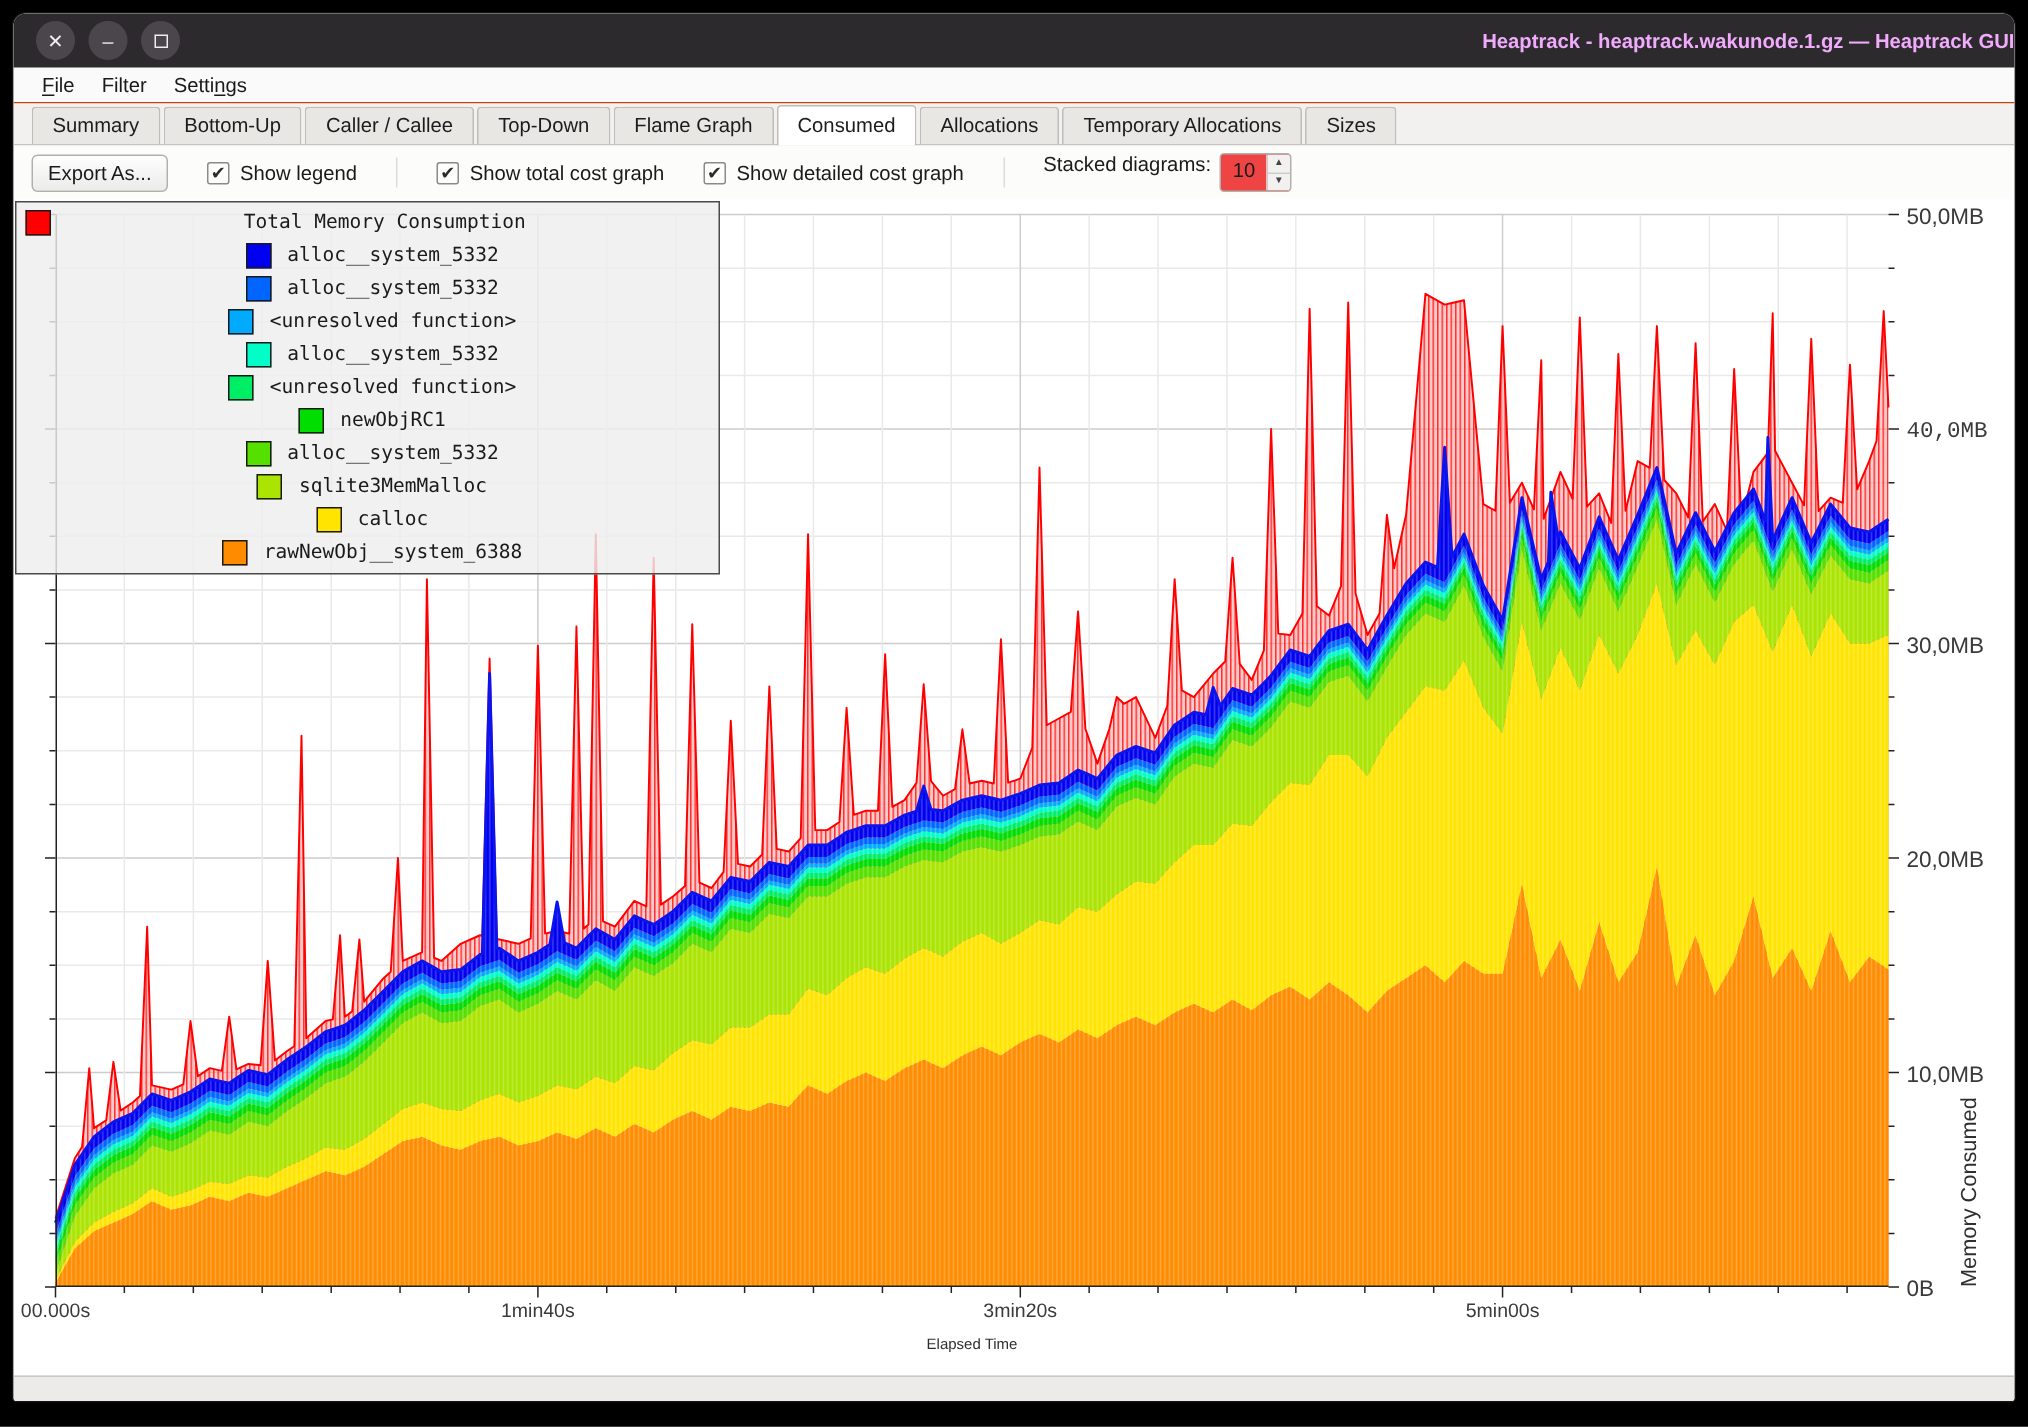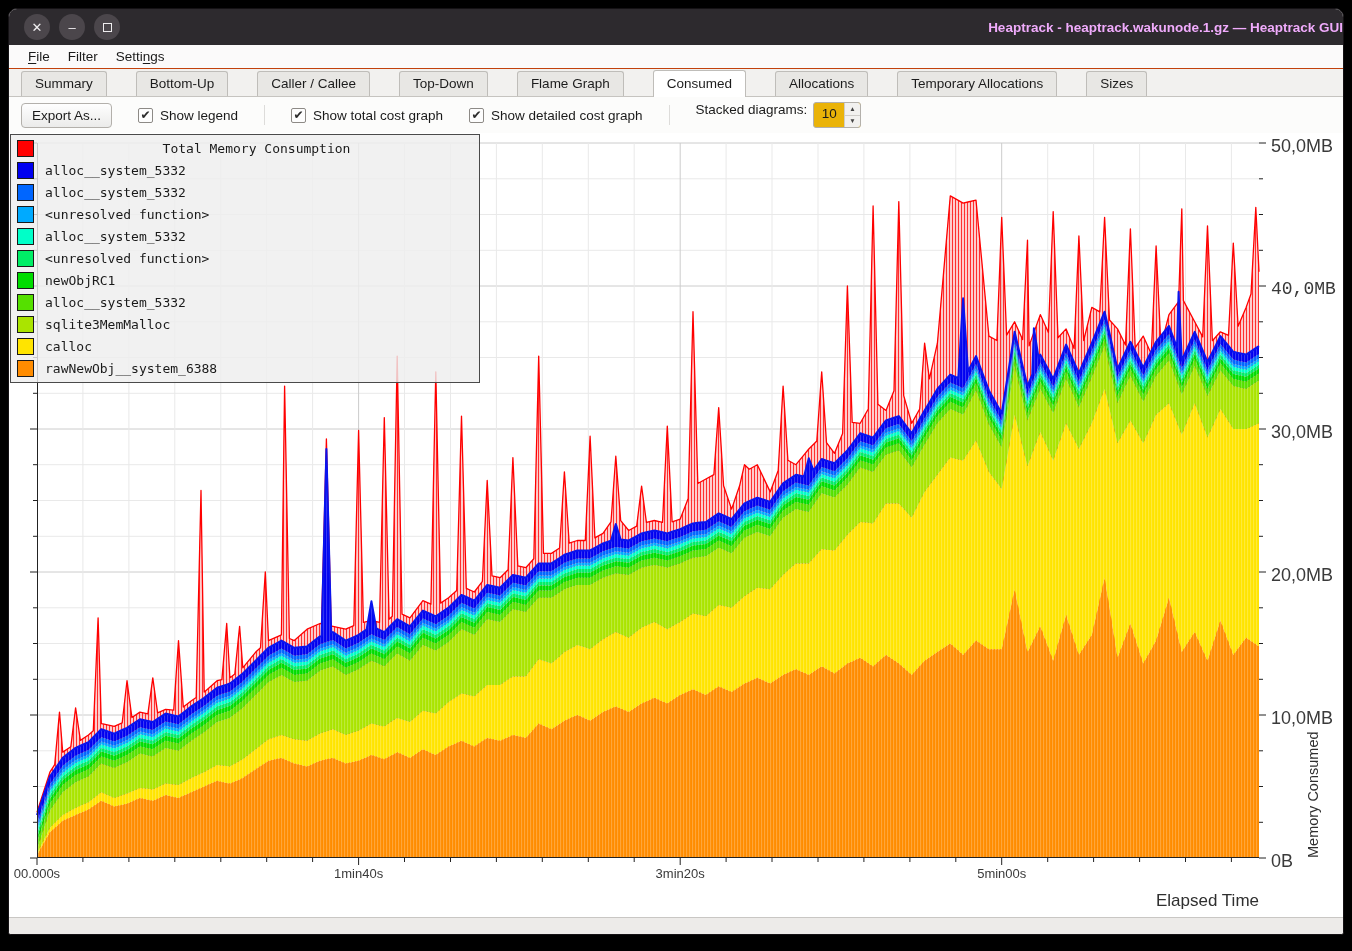--- a/index.html
+++ b/index.html
@@ -11,51 +11,51 @@
   .win-btn { width:26px; height:26px; border-radius:50%; background:#4b464b; color:#f1eff1;
              display:inline-flex; align-items:center; justify-content:center; font-size:13px; margin-left:9px; cursor:default; }
   .win-btn:first-child { margin-left:15px; }
   .max-box { width:9px; height:9px; border:1.6px solid #efedef; }
   .title-text { position:absolute; left:0; right:0; text-align:right; color:#f0abfc; font-weight:bold; font-size:13.5px; }
   
   .menubar { height:24px; background:#fbfafa; display:flex; align-items:center; padding-left:10px; border-bottom:1px solid #c2410c; }
   .menu-item { font-size:13.5px; color:#1a1a1a; padding:2px 9px; }
   .menu-item u { text-underline-offset:2px; }
   
-  .tabbar { height:28px; background:#f2f1ef; display:flex; align-items:flex-end; padding-left:12px; border-bottom:1px solid #c6c4c0;gap:27px; }
+  .tabbar { height:28px; background:#f2f1ef; display:flex; align-items:flex-end; padding-left:12px; border-bottom:1px solid #c6c4c0; }
   .tab { font-size:13.5px; color:#1c1c1c; background:#e8e7e4; border:1px solid #bfbdb9; border-bottom:none;
          border-radius:3px 3px 0 0; padding:4px 13px 5px 13px; margin-right:2px; position:relative; white-space:nowrap; }
   .tab.active { background:#fff; top:1px; padding-top:5px; padding-bottom:6px; z-index:2; }
   
   .toolbar { height:36px; background:#fcfcfb; display:flex; align-items:center; padding-left:12px; gap:26px; }
   .btn { font-size:13.5px; color:#1a1a1a; background:linear-gradient(#fefefe,#ebebea); border:1px solid #b3b0ab;
          border-radius:4px; padding:4px 10px; }
   .cb { display:inline-flex; align-items:center; gap:7px; font-size:13.5px; color:#1a1a1a; }
   .cb .box { width:15px; height:15px; background:#fdfdfd; border:1px solid #8d8a86; border-radius:2px;
              display:inline-flex; align-items:center; justify-content:center; font-size:12px; color:#2b2b2b; line-height:1; }
   .sep { width:1px; height:20px; background:#dddcda; }
   .spin-wrap { display:inline-flex; align-items:flex-start; gap:6px; font-size:13.5px; color:#1a1a1a; }
-  .spinbox { display:inline-flex; border:1px solid #b3b0ab; border-radius:3px; background:#eab308; overflow:hidden; }
+  .spinbox { display:inline-flex; border:1px solid #b3b0ab; border-radius:3px; background:#ef4444; overflow:hidden; }
   .spin-val { width:30px; text-align:center; font-size:13.5px; padding:3px 2px; }
   .spin-btns { display:flex; flex-direction:column; border-left:1px solid #cfcdc9; }
   .spin-btns div { font-size:6.5px; line-height:1; padding:2.5px 4px; background:#f2f1ef; color:#444; }
   .spin-btns div:first-child { border-bottom:1px solid #cfcdc9; }
   
   .chart-area { position:absolute; left:0; top:124px; right:0; bottom:17px; background:#fff; }
   #plot { position:absolute; left:28px; top:10px; width:1222px; height:715px; }
   #plot svg { overflow:visible; }
   .legend { position:absolute; left:1px; top:1px; width:470px; background:rgba(238,238,238,0.82);
             border:1px solid #4a4a4a; padding:2px 0 3px 0; z-index:5; }
-  .lg-row { display:flex; align-items:center; height:22px; }
+  .lg-row { display:flex; align-items:center; height:22px;justify-content:center; }
   .lg-sw { width:17px; height:17px; border:1px solid #1a1a1a; margin-left:6px; flex:none; }
   .lg-label { font-family:"DejaVu Sans Mono",monospace; font-size:13px; color:#1a1a1a; margin-left:11px; white-space:pre; }
   .lg-title { flex:1; text-align:center; font-family:"DejaVu Sans Mono",monospace; font-size:13px; color:#1a1a1a; margin-left:0; }
-  .y-label { position:absolute; font-size:18px; color:#3a3a3a; white-space:nowrap; }
+  .y-label { position:absolute; font-size:15px; color:#3a3a3a; white-space:nowrap; }
   .x-label { position:absolute; font-size:13px; color:#3a3a3a; width:90px; text-align:center; }
-  .axis-title-x { position:absolute; left:28px; width:1222px; top:758px; text-align:right; font-size:17px; color:#2f2f2f; }
+  .axis-title-x { position:absolute; left:28px; width:1222px; top:758px; text-align:center; font-size:10px; color:#2f2f2f; }
   .axis-title-y { position:absolute; left:1296px; top:10px; height:715px; display:flex; align-items:center;
                   font-size:14.5px; color:#2f2f2f; writing-mode:vertical-rl; transform:rotate(180deg); }
   .bottom-strip { position:absolute; left:0; right:0; bottom:0; height:17px; background:#edebe9; border-top:1px solid #c9c7c4; }
 </style>
 </head>
 <body>
 
 <div class="window">
 
   <div class="titlebar">

